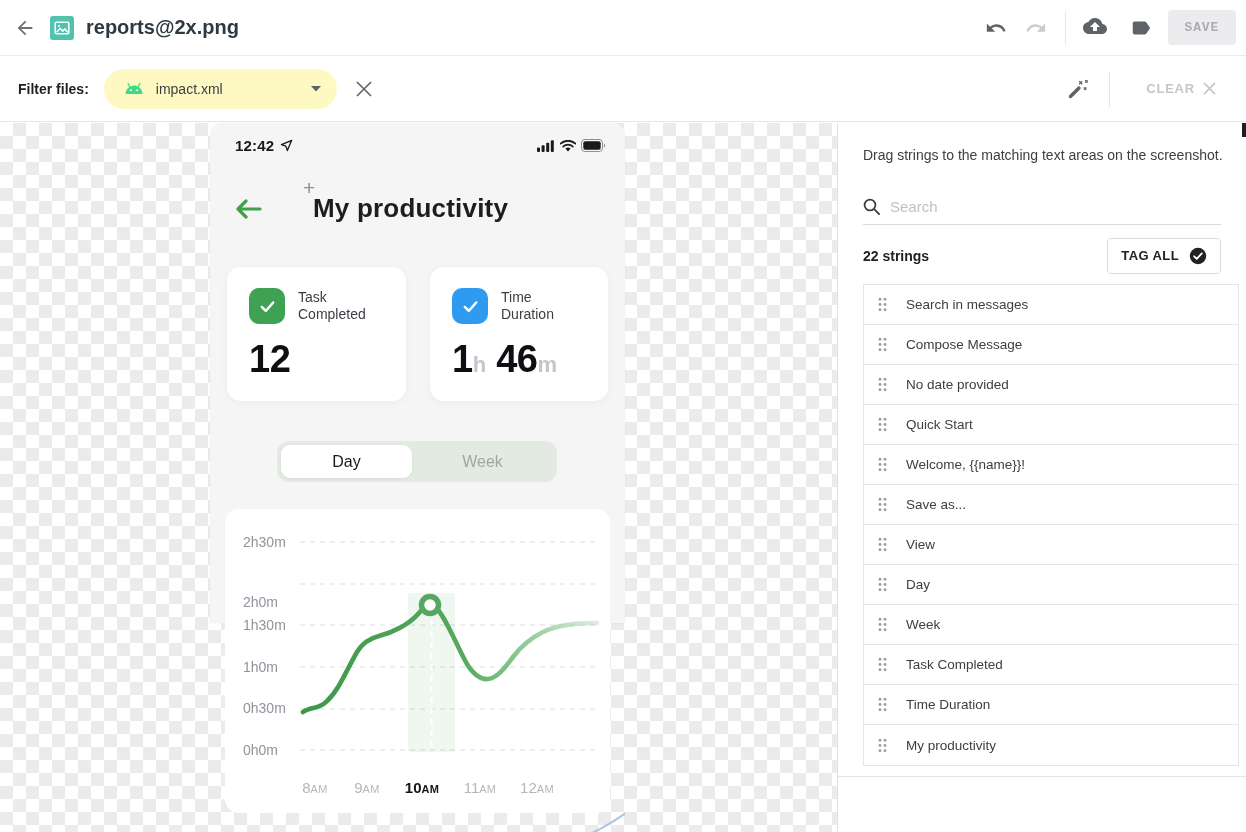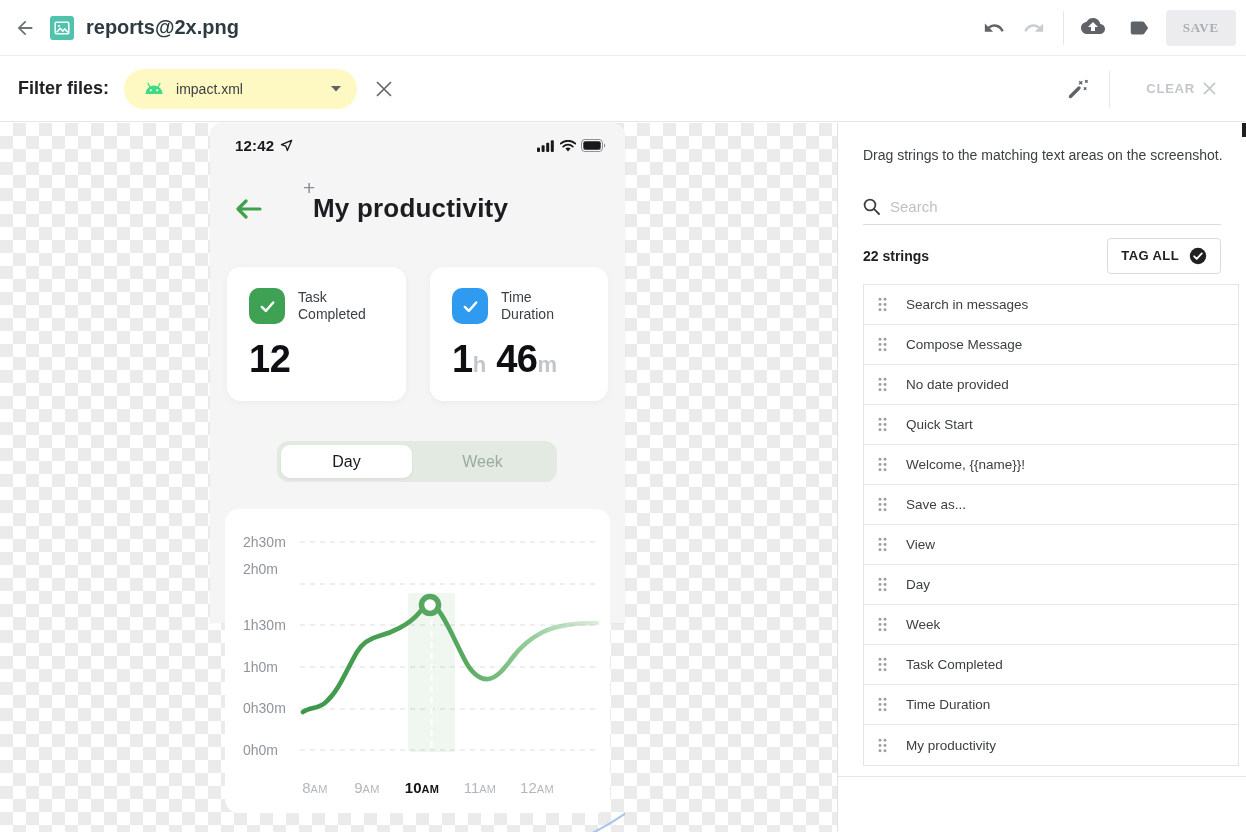--- a/index.html
+++ b/index.html
@@ -8,25 +8,25 @@
   .app { position:relative; width:1246px; height:832px; overflow:hidden; background:#fff; }
 
   
   .topbar { position:relative; height:56px; display:flex; align-items:center; padding:0 10px; background:#fff; border-bottom:1px solid #ececec; z-index:3; }
   .tb-back { width:30px; height:30px; display:flex; align-items:center; justify-content:center; cursor:pointer; }
   .tb-fileicon { margin-left:10px; display:flex; }
   .tb-title { margin-left:12px; font-size:20px; font-weight:700; color:#2e3a42; }
   .tb-right { margin-left:auto; display:flex; align-items:center; }
   .tb-icon { width:30px; height:30px; display:flex; align-items:center; justify-content:center; cursor:pointer; }
   .tb-divider { width:1px; height:34px; background:#e7e7e9; margin:0 14px; }
-  .save-btn { margin-left:12px; background:#ececee; color:#a9adb2; border:none; font-family:Liberation Serif, serif; font-size:13px; font-weight:700; letter-spacing:.8px; padding:10px 17px; border-radius:4px; }
+  .save-btn { margin-left:12px; background:#ececee; color:#a9adb2; border:none; font-family:Liberation Mono, monospace; font-size:13px; font-weight:700; letter-spacing:.8px; padding:10px 17px; border-radius:4px; }
 
   
   .filterbar { position:relative; height:66px; display:flex; align-items:center; padding:0 30px 0 18px; background:#fff; border-bottom:1px solid #e5e6e8; z-index:2; }
-  .fb-label { font-size:18px; font-weight:700; color:#202124; }
+  .fb-label { font-size:14px; font-weight:700; color:#202124; }
   .fb-pill { margin-left:15px; width:233px; height:40px; background:#fef9c3; border-radius:20px; display:flex; align-items:center; padding:0 16px 0 20px; cursor:pointer; }
   .fb-pill-text { margin-left:12px; font-size:14px; color:#3c4043; }
   .fb-caret { margin-left:auto; display:flex; }
   .fb-x { margin-left:14px; width:26px; height:26px; display:flex; align-items:center; justify-content:center; cursor:pointer; }
   .fb-right { margin-left:auto; display:flex; align-items:center; }
   .fb-divider { width:1px; height:36px; background:#e5e6e8; margin:0 16px; }
   .strings-chip { display:flex; align-items:center; gap:9px; background:#e9ebee; border:none; border-radius:4px; padding:9px 14px; font-family:inherit; font-size:13px; font-weight:700; letter-spacing:.6px; color:#3c4043; cursor:pointer; }
   .strings-badge { width:19px; height:19px; border-radius:50%; background:#1a73e8; color:#fff; font-size:11px; font-weight:700; display:flex; align-items:center; justify-content:center; }
   .clear-btn { margin-left:20px; display:flex; align-items:center; gap:8px; background:none; border:none; font-family:inherit; font-size:13px; font-weight:700; letter-spacing:.8px; color:#c3c7cc; }
 
@@ -257,21 +257,21 @@
               <line x1="75" y1="200" x2="373" y2="200"></line>
               <line x1="75" y1="241" x2="373" y2="241"></line>
             </g>
             <rect x="183" y="84" width="47" height="159" rx="3" fill="#69b06f" fill-opacity="0.10"></rect>
             <line x1="206.5" y1="100" x2="206.5" y2="238" stroke="#fff" stroke-width="2" stroke-dasharray="6 5"></line>
             <path d="M78 203 C86 197, 94 201, 102 192 C114 181, 121 162, 132 143 C138 133, 146 129, 154 127 C166 124, 184 116, 194 104 C199 98, 202 94, 208 96 C218 101, 233 140, 242 155 C248 165, 256 171, 263 170 C272 169, 279 160, 288 148 C297 136, 306 129, 318 123 C332 116, 354 114, 372 114" fill="none" stroke="url(#lineGrad)" stroke-width="4.6" stroke-linecap="round"></path>
             <circle cx="205" cy="96" r="8.5" fill="#fff" stroke="#57a662" stroke-width="5.5"></circle>
           </svg>
           <div id="y-axis">
               <div class="y-tick" style="top: 33px;">2h30m</div>
-              <div class="y-tick" style="top: 60px;">2h0m</div>
+              <div class="y-tick" style="top: 93px;">2h0m</div>
               <div class="y-tick" style="top: 116.2px;">1h30m</div>
               <div class="y-tick" style="top: 157.8px;">1h0m</div>
               <div class="y-tick" style="top: 199.4px;">0h30m</div>
               <div class="y-tick" style="top: 241px;">0h0m</div>
             </div>
           <div class="x-axis" id="x-axis">
               <span class="x-tick" style="left: 90px;">8<span class="suffix">AM</span></span>
               <span class="x-tick" style="left: 142px;">9<span class="suffix">AM</span></span>
               <span class="x-tick active" style="left: 197px;">10<span class="suffix">AM</span></span>
               <span class="x-tick" style="left: 255px;">11<span class="suffix">AM</span></span>

